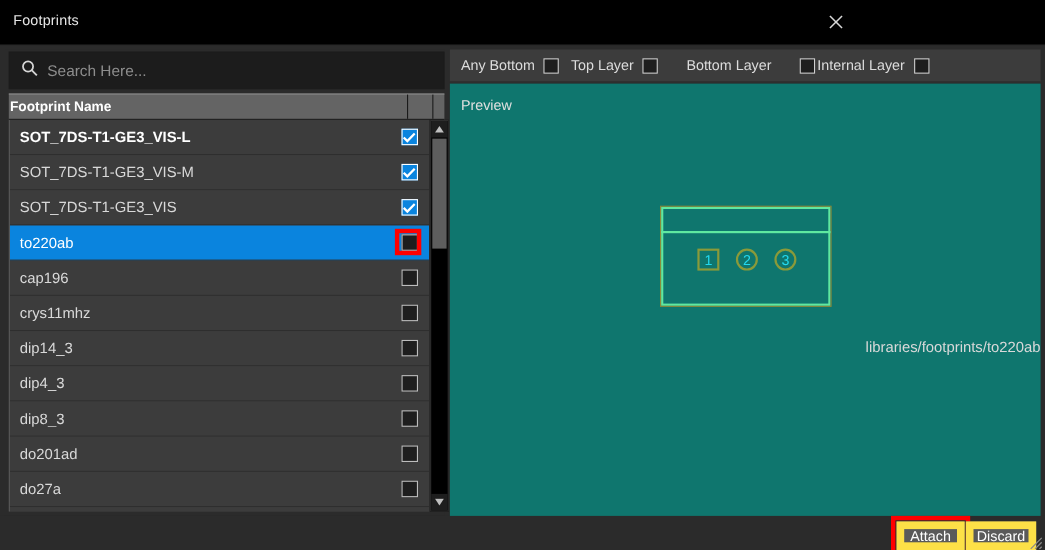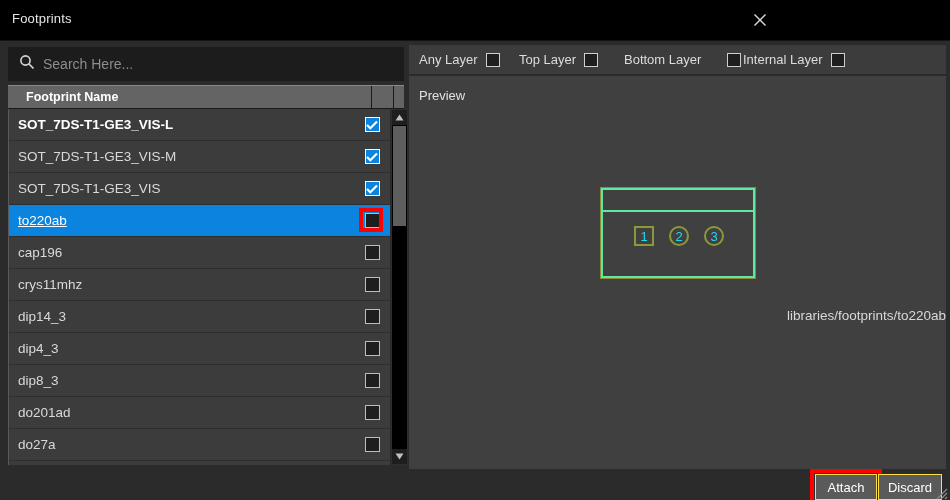--- a/index.html
+++ b/index.html
@@ -75,21 +75,21 @@
     border-top: 1px solid #8a8a8a;
     border-bottom: 1px solid #1a1a1a;
   }
   .hdr-cell {
     height: 100%;
     display: flex; align-items: center;
     color: #ffffff; font-size: 12.5px; font-weight: bold;
     border-right: 1px solid #1a1a1a;
     cursor: pointer;
   }
-  #hdr-name { width: 426px; padding-left: 18px; }
+  #hdr-name { width: 426px; padding-left: 1px; }
   #hdr-col2 { width: 26px; }
   #hdr-col3 { width: 12px; border-right: none; }
 
   
   #list-viewport {
     position: absolute; left: 4px; top: 64px;
     width: 382px; height: 356px;
     overflow: hidden;
     background: #3c3c3c;
     border-left: 1px solid #5a5a5a;
@@ -103,21 +103,21 @@
     cursor: pointer;
   }
   .list-row.selected { background: #0a84de; }
   .row-label {
     flex: 1;
     padding-left: 9px;
     font-size: 13.5px;
     color: #d9d9d9;
     white-space: nowrap; overflow: hidden;
   }
-  .list-row.selected .row-label { color: #ffffff; text-decoration: underline; }
+  .list-row.selected .row-label { color: #ffffff; }
   .row-label.bold { font-weight: bold; color: #ffffff; }
   .row-cb-cell {
     width: 36px;
     display: flex; align-items: center; justify-content: center;
   }
   .cb {
     width: 15px; height: 15px;
     background: #1e1e1e;
     border: 1px solid #bdbdbd;
     display: flex; align-items: center; justify-content: center;
@@ -181,21 +181,21 @@
   }
   .layer-cb {
     width: 14px; height: 14px;
     background: #1e1e1e;
     border: 1px solid #cfcfcf;
   }
 
   #preview-panel {
     position: absolute; left: 0; top: 31px;
     width: 537px; height: 406px;
-    background: #404040;
+    background: #0f766e;
   }
   #preview-label {
     position: absolute; left: 10px; top: 12px;
     font-size: 13px; color: #e0e0e0;
   }
   #fp-drawing {
     position: absolute; left: 192px; top: 112px;
     width: 154px; height: 90px;
   }
   #fp-outer {
@@ -231,21 +231,21 @@
   
   #footer {
     position: absolute; left: 0; top: 428px;
     width: 950px; height: 32px;
     background: #2b2b2b;
   }
   .footer-btn {
     position: absolute; top: 5px;
     height: 26px;
     background: #5a5a5a;
-    border: 1px solid #fde047;
+    border: 7px solid #fde047;
     color: #ffffff; font-size: 13px;
     font-family: "Liberation Sans", sans-serif;
     display: flex; align-items: center; justify-content: center;
     cursor: pointer;
   }
   #attach-btn { left: 815px; width: 62px; }
   #discard-btn { left: 878px; width: 64px; }
   #attach-highlight {
     position: absolute;
     left: 810px; top: 0px;
@@ -394,21 +394,21 @@
             <polygon points="0.5,0.5 8.5,0.5 4.5,6.5" fill="#c0c0c0"></polygon>
           </svg>
         </div>
       </div>
     </div>
 
     <div id="right-panel">
 
       <div id="layer-bar">
           <div class="layer-item" style="position: absolute; left: 10px;">
-            <span class="layer-label">Any Layer</span>
+            <span class="layer-label">Any Bottom</span>
             <span class="layer-cb"></span>
           </div>
           <div class="layer-item" style="position: absolute; left: 110px;">
             <span class="layer-label">Top Layer</span>
             <span class="layer-cb"></span>
           </div>
           <div class="layer-item" style="position: absolute; left: 215px; gap: 18px;">
             <span class="layer-label">Bottom Layer</span>
             <span class="layer-cb"></span>
           </div>

